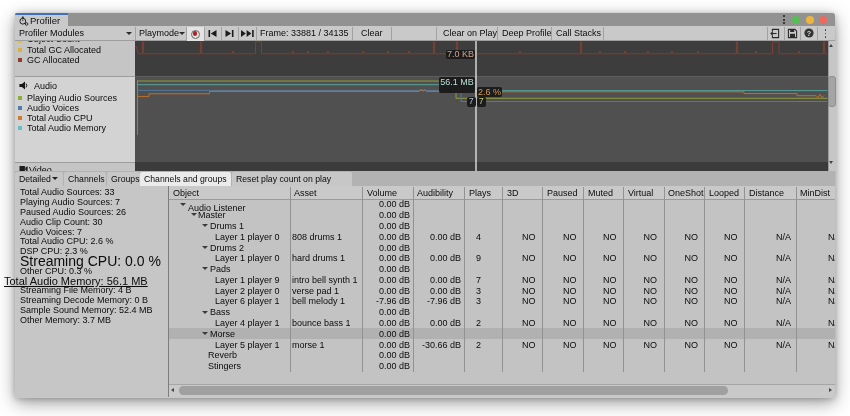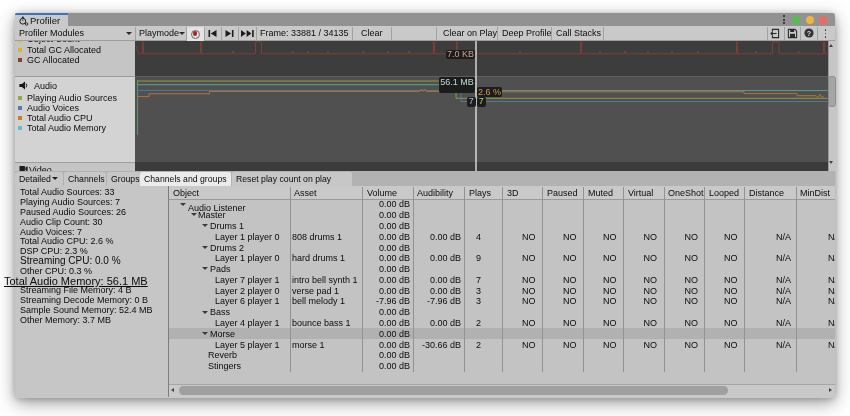--- a/index.html
+++ b/index.html
@@ -158,21 +158,21 @@
 <div class="t" style="left:236px;top:173.8px;font-size:8.7px;">Reset play count on play</div>
 <div class="tri-d" style="left:52px;top:177px;border-top-color:#222;"></div>
 <div class="abs" style="left:15px;top:186px;width:153px;height:211px;background:#c6c6c6;border-radius:0 0 0 3px;"></div>
 <div class="t" style="left:20px;top:187.4px;font-size:9px;">Total Audio Sources: 33</div>
 <div class="t" style="left:20px;top:197.20000000000002px;font-size:9px;">Playing Audio Sources: 7</div>
 <div class="t" style="left:20px;top:207.0px;font-size:9px;">Paused Audio Sources: 26</div>
 <div class="t" style="left:20px;top:216.8px;font-size:9px;">Audio Clip Count: 30</div>
 <div class="t" style="left:20px;top:226.6px;font-size:9px;">Audio Voices: 7</div>
 <div class="t" style="left:20px;top:236.4px;font-size:9px;">Total Audio CPU: 2.6 %</div>
 <div class="t" style="left:20px;top:246.20000000000002px;font-size:9px;">DSP CPU: 2.3 %</div>
-<div class="t" style="left:20px;top:256.00000000000006px;font-size:10px;">Streaming CPU: 0.0 %</div>
+<div class="t" style="left:20px;top:256.00000000000006px;font-size:14px;">Streaming CPU: 0.0 %</div>
 <div class="t" style="left:20px;top:265.80000000000007px;font-size:9px;">Other CPU: 0.3 %</div>
 <div class="t" style="left:4px;top:275.6px;font-size:11px;text-decoration:underline;">Total Audio Memory: 56.1 MB</div>
 <div class="t" style="left:20px;top:285.40000000000003px;font-size:9px;">Streaming File Memory: 4 B</div>
 <div class="t" style="left:20px;top:295.20000000000005px;font-size:9px;">Streaming Decode Memory: 0 B</div>
 <div class="t" style="left:20px;top:305.00000000000006px;font-size:9px;">Sample Sound Memory: 52.4 MB</div>
 <div class="t" style="left:20px;top:314.80000000000007px;font-size:9px;">Other Memory: 3.7 MB</div>
 <div class="abs" style="left:168px;top:186px;width:1px;height:211px;background:#7d7d7d;"></div>
 <div class="abs" style="left:169px;top:186px;width:666px;height:198px;background:#c3c3c3;"></div>
 <div class="abs" style="left:169px;top:186px;width:666px;height:13px;background:#c9c9c9;border-bottom:1px solid #9b9b9b;"></div>
 <div class="abs" style="left:169px;top:328.3px;width:666px;height:10.79px;background:#b1b1b1;"></div>
@@ -236,21 +236,21 @@
 <div class="t tr" style="left:373px;top:54.2px;width:34.5px;">NO</div>
 <div class="t tr" style="left:414px;top:54.2px;width:33.5px;">NO</div>
 <div class="t tr" style="left:454px;top:54.2px;width:34.0px;">NO</div>
 <div class="t tr" style="left:494.5px;top:54.2px;width:34.0px;">NO</div>
 <div class="t tr" style="left:535px;top:54.2px;width:33.5px;">NO</div>
 <div class="t tr" style="left:575px;top:54.2px;width:47px;">N/A</div>
 <div class="t" style="left:659px;top:54.2px;">N/A</div>
 <div class="tri-d" style="left:32.599999999999994px;top:68.3px;border-top-color:#3a3a3a;"></div>
 <div class="t" style="left:40.5px;top:65.0px;">Pads</div>
 <div class="t tr" style="left:193px;top:65.0px;width:48px;">0.00 dB</div>
-<div class="t" style="left:46.19999999999999px;top:75.8px;">Layer 7 player 1</div>
+<div class="t" style="left:46.19999999999999px;top:75.8px;">Layer 1 player 9</div>
 <div class="t" style="left:123px;top:75.8px;">intro bell synth 1</div>
 <div class="t tr" style="left:193px;top:75.8px;width:48px;">0.00 dB</div>
 <div class="t tr" style="left:235px;top:75.8px;width:57px;">0.00 dB</div>
 <div class="t tr" style="left:286px;top:75.8px;width:26px;">7</div>
 <div class="t tr" style="left:333px;top:75.8px;width:33.5px;">NO</div>
 <div class="t tr" style="left:373px;top:75.8px;width:34.5px;">NO</div>
 <div class="t tr" style="left:414px;top:75.8px;width:33.5px;">NO</div>
 <div class="t tr" style="left:454px;top:75.8px;width:34.0px;">NO</div>
 <div class="t tr" style="left:494.5px;top:75.8px;width:34.0px;">NO</div>
 <div class="t tr" style="left:535px;top:75.8px;width:33.5px;">NO</div>

